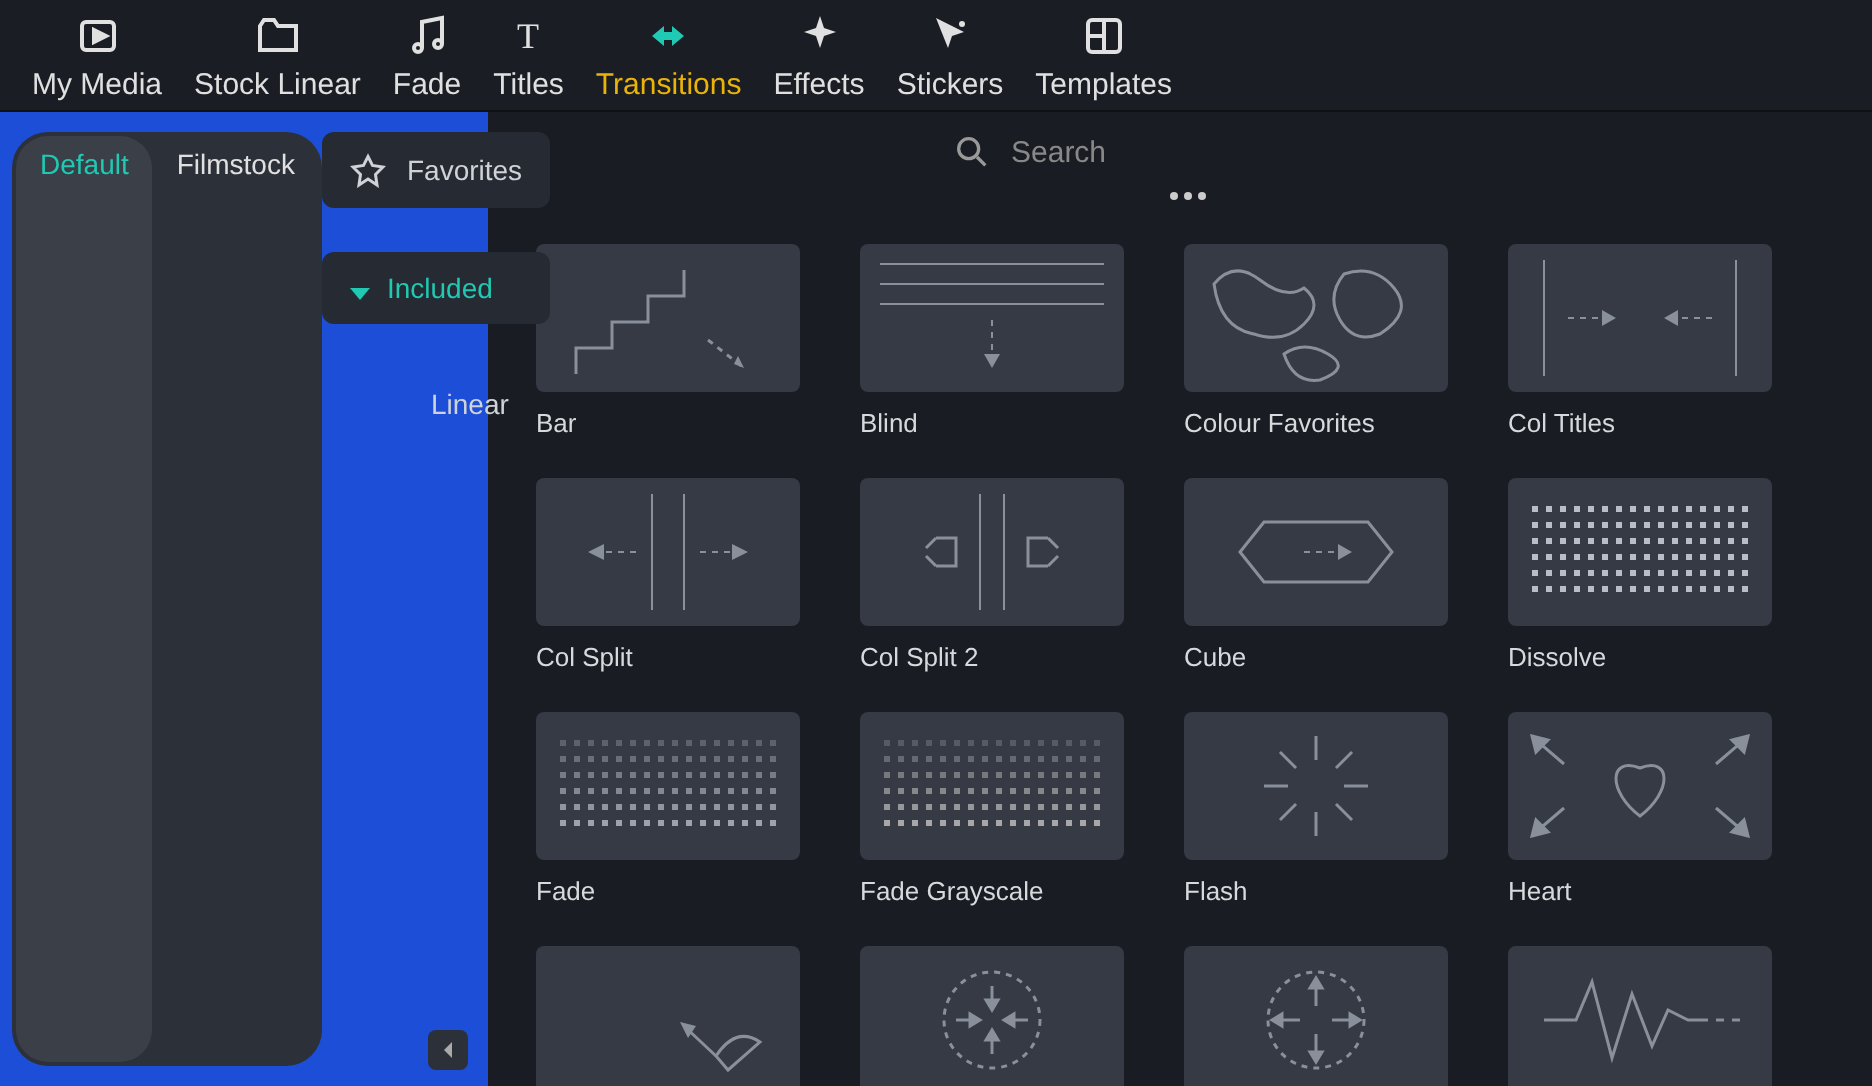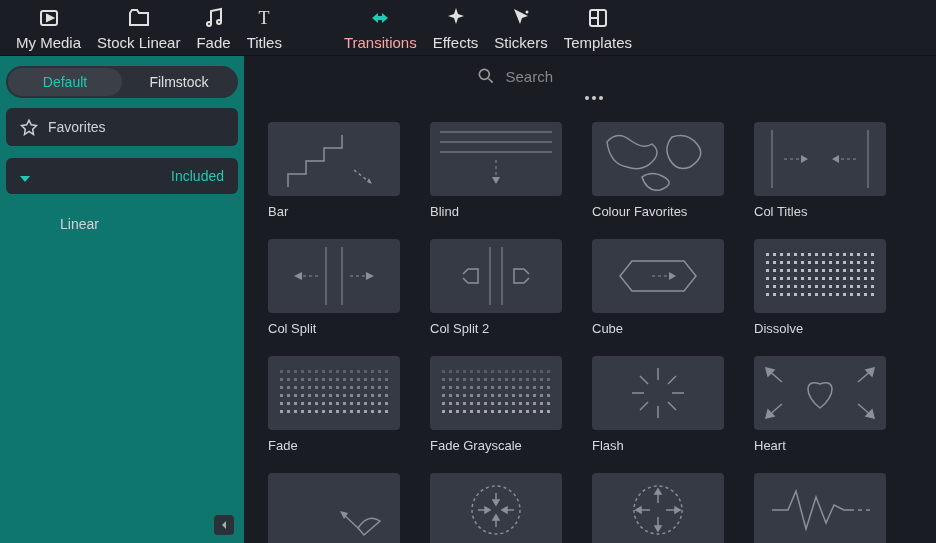--- a/index.html
+++ b/index.html
@@ -1,35 +1,35 @@
 <!DOCTYPE html>
 <html><head>
 <meta charset="utf-8">
 <style>
 * { box-sizing: border-box; margin: 0; padding: 0; }
 body { background: #1a1d23; color: #e0e0e0; font-family: -apple-system, BlinkMacSystemFont, 'Segoe UI', Arial, sans-serif; font-size: 14px; width: 936px; height: 543px; overflow: hidden; display: flex; flex-direction: column; }
 
 
 .top-tabs { display: flex; gap: 0; padding: 6px 8px 4px 8px; background: #1a1d23; border-bottom: 1px solid #0f1115; }
 .top-tab { display: flex; flex-direction: column; align-items: center; justify-content: center; padding: 0 8px; cursor: pointer; color: #e0e0e0; position: relative; }
-.top-tab.active { color: #fca5a5; margin-left: 46px; }
+.top-tab.active { color: #eab308; }
 .top-tab .icon { width: 24px; height: 24px; margin-bottom: 4px; display:flex; align-items:center; justify-content:center; }
 .top-tab .label { font-size: 15px; }
 
 
 .main { display: flex; flex: 1; overflow: hidden; }
 
 
-.sidebar { width: 244px; background: #0f766e; padding: 10px 6px 0 6px; display:flex; flex-direction:column; position:relative; }
+.sidebar { width: 244px; background: #1d4ed8; padding: 10px 6px 0 6px; display:flex; flex-direction:row; position:relative; }
 .filter-pills { display: flex; background: #2c3038; border-radius: 18px; padding: 2px; margin-bottom: 10px; }
 .pill { flex: 1; text-align: center; padding: 6px 12px; border-radius: 16px; cursor: pointer; font-size: 14px; }
 .pill.active { background: #3a3f48; color: #20c9b3; }
-.nav-list { display:flex; flex-direction:column; gap:12px; }
+.nav-list { display:flex; flex-direction:column; gap:22px; }
 .nav-item { display:flex; align-items:center; padding: 10px 14px; border-radius: 6px; cursor:pointer; color:#cfd3d8; background:#262a32; }
-.nav-item.selected { color:#20c9b3;justify-content:space-between; }
+.nav-item.selected { color:#20c9b3; }
 .nav-item.sub { background:transparent; padding-left: 54px; }
 .nav-item .ico { width:18px; height:18px; margin-right:10px; display:flex; align-items:center; justify-content:center; flex-shrink:0; }
 .caret { width:10px; height:10px; margin-right:8px; }
 .collapse-btn { position:absolute; bottom:8px; right:10px; width:20px; height:20px; background:#2c3038; border-radius:4px; display:flex; align-items:center; justify-content:center; cursor:pointer; }
 
 
 .content { flex:1; display:flex; flex-direction:column; overflow:hidden; background:#191c22; }
 .search-row { display:flex; align-items:center; padding: 10px 16px 8px 16px; flex-direction: column; }
 .search-wrap { display:flex; align-items:center; flex:1; }
 .search-icon { width:20px; height:20px; margin-right:10px; color:#999; }

